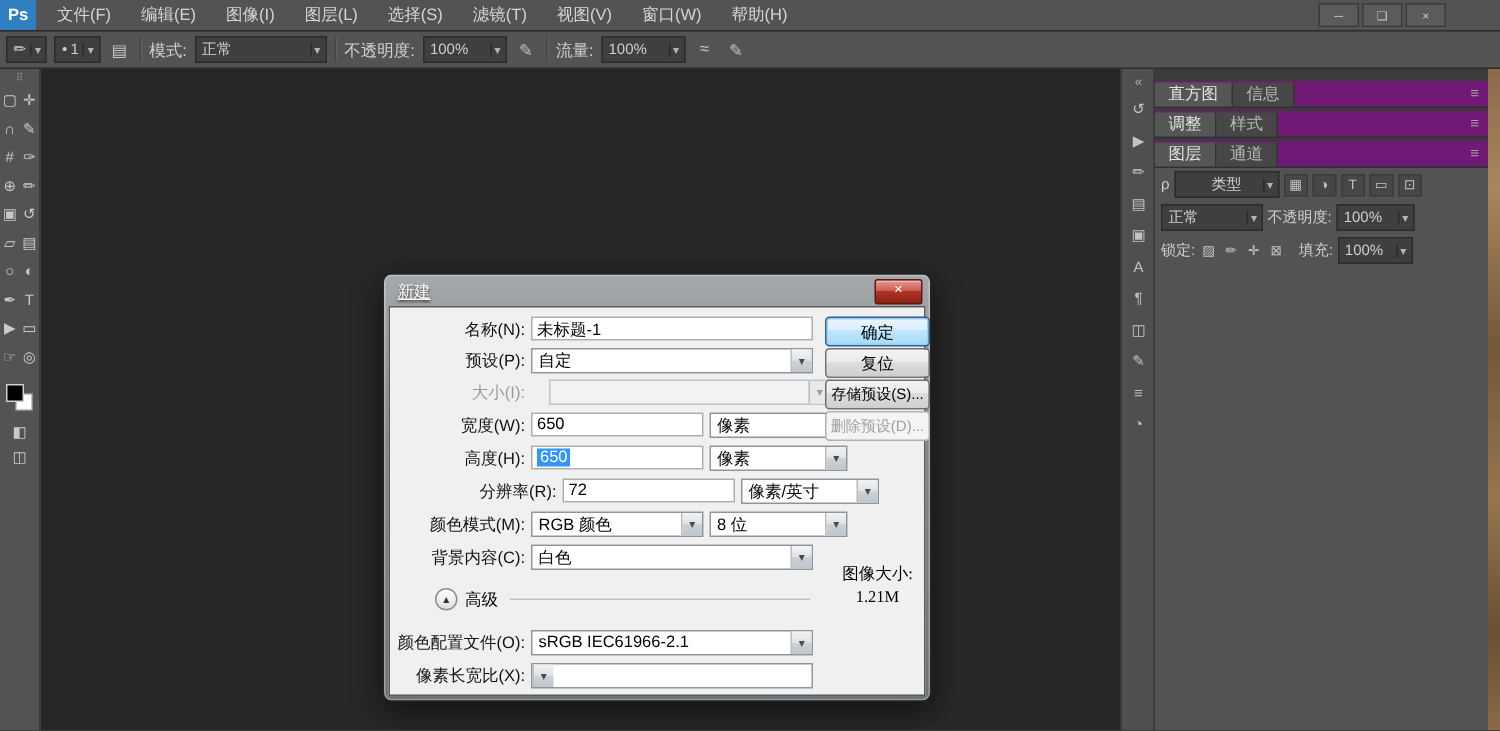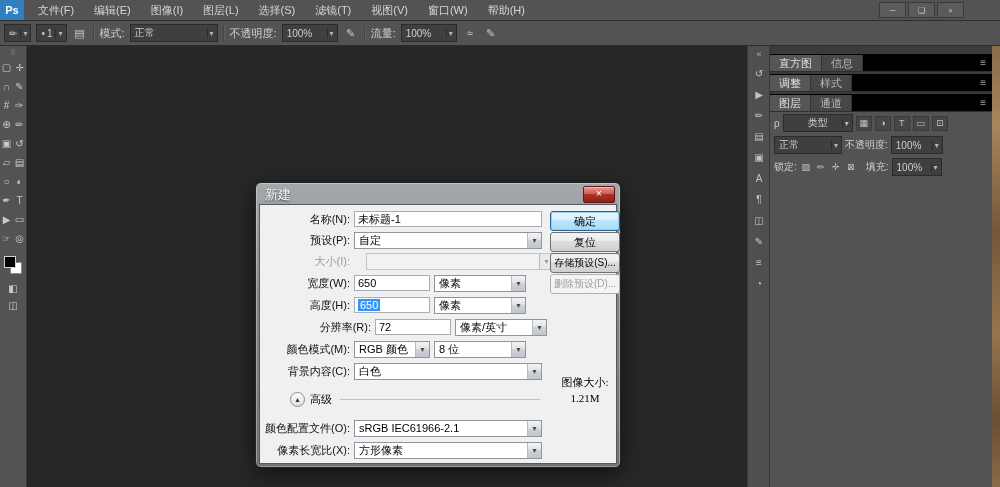--- a/index.html
+++ b/index.html
@@ -45,21 +45,21 @@
   .dock{position:absolute;top:46px;right:230px;width:22px;bottom:0;background:#4f4f4f;
     border-left:1px solid #393939;display:flex;flex-direction:column;align-items:center;padding-top:3px;gap:7px;z-index:4;}
   .dock-head{color:#b0b0b0;font-size:9px;height:10px;line-height:10px;}
   .dock-icon{width:16px;height:14px;color:#c3c3c3;font-size:10px;display:flex;align-items:center;justify-content:center;}
 
   
   .panels{position:absolute;top:46px;right:8px;width:222px;bottom:0;background:#3b3b3b;
     border-left:1px solid #393939;display:flex;flex-direction:column;z-index:4;}
   .pgap8{height:8px;background:#3b3b3b;}
   .pgap2{height:2px;background:#3b3b3b;}
-  .tabbar{height:17px;background:#000000;display:flex;align-items:flex-end;border-bottom:1px solid #2f2f2f;}
+  .tabbar{height:17px;background:#701a75;display:flex;align-items:flex-end;border-bottom:1px solid #2f2f2f;}
   .tab{height:16px;line-height:16px;padding:0 9px;font-size:11px;color:#b8b8b8;background:#474747;
     border-right:1px solid #333;white-space:nowrap;cursor:default;}
   .tab.active{background:#565656;color:#e2e2e2;}
   .panel-menu{margin-left:auto;color:#a8a8a8;font-size:10px;padding-right:6px;line-height:16px;}
   .layers-body{flex:1;background:#535353;display:flex;flex-direction:column;}
   .lrow{display:flex;align-items:center;gap:3px;padding:2px 4px;}
   .lrow .dlabel{font-size:10px;}
   .mini-ic{width:14px;height:13px;background:#474747;border:1px solid #3a3a3a;color:#c3c3c3;
     font-size:9px;display:flex;align-items:center;justify-content:center;}
   .lock-ic{width:12px;height:12px;color:#c3c3c3;font-size:9px;display:flex;align-items:center;justify-content:center;}
@@ -68,40 +68,40 @@
   
   .desktop{position:absolute;top:46px;right:0;width:8px;bottom:0;z-index:3;
     background:linear-gradient(180deg,#8a6b4a,#a8855c 18%,#75573a 42%,#96754e 65%,#6b4f34 85%,#8a6a46);}
 
   
   .dialog{position:absolute;left:255px;top:182px;width:366px;height:286px;border-radius:6px;
     background:linear-gradient(180deg,#a6a9ac,#83868a 40%,#6f7376);
     border:1px solid #1f2426;box-shadow:0 6px 20px rgba(0,0,0,.55),inset 0 0 0 1px rgba(255,255,255,.3);
     padding:2px 3px 3px 3px;display:flex;flex-direction:column;z-index:20;box-sizing:border-box;}
   .dlg-title{height:19px;display:flex;align-items:center;padding:0 2px 0 6px;}
-  .dlg-title-text{color:#fff;font-size:13px;text-shadow:0 1px 2px rgba(0,0,0,.7);}
+  .dlg-title-text{color:#fff;font-size:11px;text-shadow:0 1px 2px rgba(0,0,0,.7);text-decoration:underline;}
   .dlg-close{margin-left:auto;width:30px;height:15px;border-radius:2px;cursor:default;
     background:linear-gradient(180deg,#e89890,#cf5c50 45%,#b03428 46%,#8f2015);
     border:1px solid #5d1a12;color:#fff;font-size:10px;line-height:13px;text-align:center;
     box-shadow:inset 0 1px 0 rgba(255,255,255,.4);}
   .dlg-body{flex:1;background:#f0f0f0;border:1px solid #565a5d;position:relative;font-size:11px;color:#000;}
   .drow{position:absolute;left:0;height:18px;display:flex;align-items:center;}
   .flabel{width:90px;text-align:right;padding-right:4px;font-size:11px;color:#111;white-space:nowrap;}
   .flabel.dis{color:#9b9b9b;}
   .tinput{height:16px;border:1px solid #a9adb2;background:#fff;font-size:11px;padding:0 3px;
     display:flex;align-items:center;box-sizing:border-box;}
   .sel{background:#3194ff;color:#fff;padding:0 2px;}
   .combo{height:17px;border:1px solid #8f959b;background:#fff;display:flex;align-items:center;box-sizing:border-box;}
   .combo .cval{flex:1;padding:0 4px;font-size:11px;white-space:nowrap;overflow:hidden;}
   .combo .carrow{width:13px;align-self:stretch;border-left:1px solid #b7bcc1;font-size:8px;color:#4a4a4a;
     display:flex;align-items:center;justify-content:center;
     background:linear-gradient(180deg,#f2f3f4,#dfe2e5 50%,#cdd2d7 50%,#c0c6cc);}
   .combo.dis{background:#f2f2f2;border-color:#c0c4c8;}
   .combo.dis .carrow{color:#9b9b9b;background:#e8e9ea;}
-  .w-full{width:188px;} .w-num{width:76px;} .w-unit{width:92px;margin-left:4px;}
+  .w-full{width:188px;} .w-num{width:115px;} .w-unit{width:92px;margin-left:4px;}
   .dbtn{position:absolute;left:290px;width:70px;height:20px;border:1px solid #707070;border-radius:3px;
     background:linear-gradient(180deg,#f2f2f2,#ebebeb 45%,#dddddd 46%,#cfcfcf);
     font-size:11px;color:#000;display:flex;align-items:center;justify-content:center;
     box-sizing:border-box;white-space:nowrap;cursor:default;}
   .dbtn.primary{border-color:#2c628b;background:linear-gradient(180deg,#eaf6fd,#d9f0fc 45%,#bee6fd 46%,#a7d9f5);
     box-shadow:0 0 0 1px #9ecfef inset;}
   .dbtn.disabled{border-color:#aeb2b7;background:#f4f4f4;color:#9f9f9f;}
   .adv-circle{width:13px;height:13px;border-radius:50%;border:1px solid #8a8f94;margin-left:30px;
     background:linear-gradient(180deg,#fdfdfd,#dcdfe2);font-size:8px;color:#333;
     display:flex;align-items:center;justify-content:center;}
@@ -373,21 +373,20 @@
         <span class="flabel">颜色配置文件(O):</span>
         <div class="combo w-full">
           <span class="cval">sRGB IEC61966-2.1</span>
           <span class="carrow">▾</span>
         </div>
       </div>
 
       <div class="drow" style="top:236px;">
         <span class="flabel">像素长宽比(X):</span>
         <div class="combo w-full">
-          <span class="cval">方形像素</span>
           <span class="carrow">▾</span>
         </div>
       </div>
 
       <div class="dbtn primary" style="top:6px;">确定</div>
       <div class="dbtn" style="top:27px;">复位</div>
       <div class="dbtn" style="top:48px;font-size:10px;">存储预设(S)...</div>
       <div class="dbtn disabled" style="top:69px;font-size:10px;">删除预设(D)...</div>
 
       <div class="imgsize" style="top:170px;">图像大小:</div>

